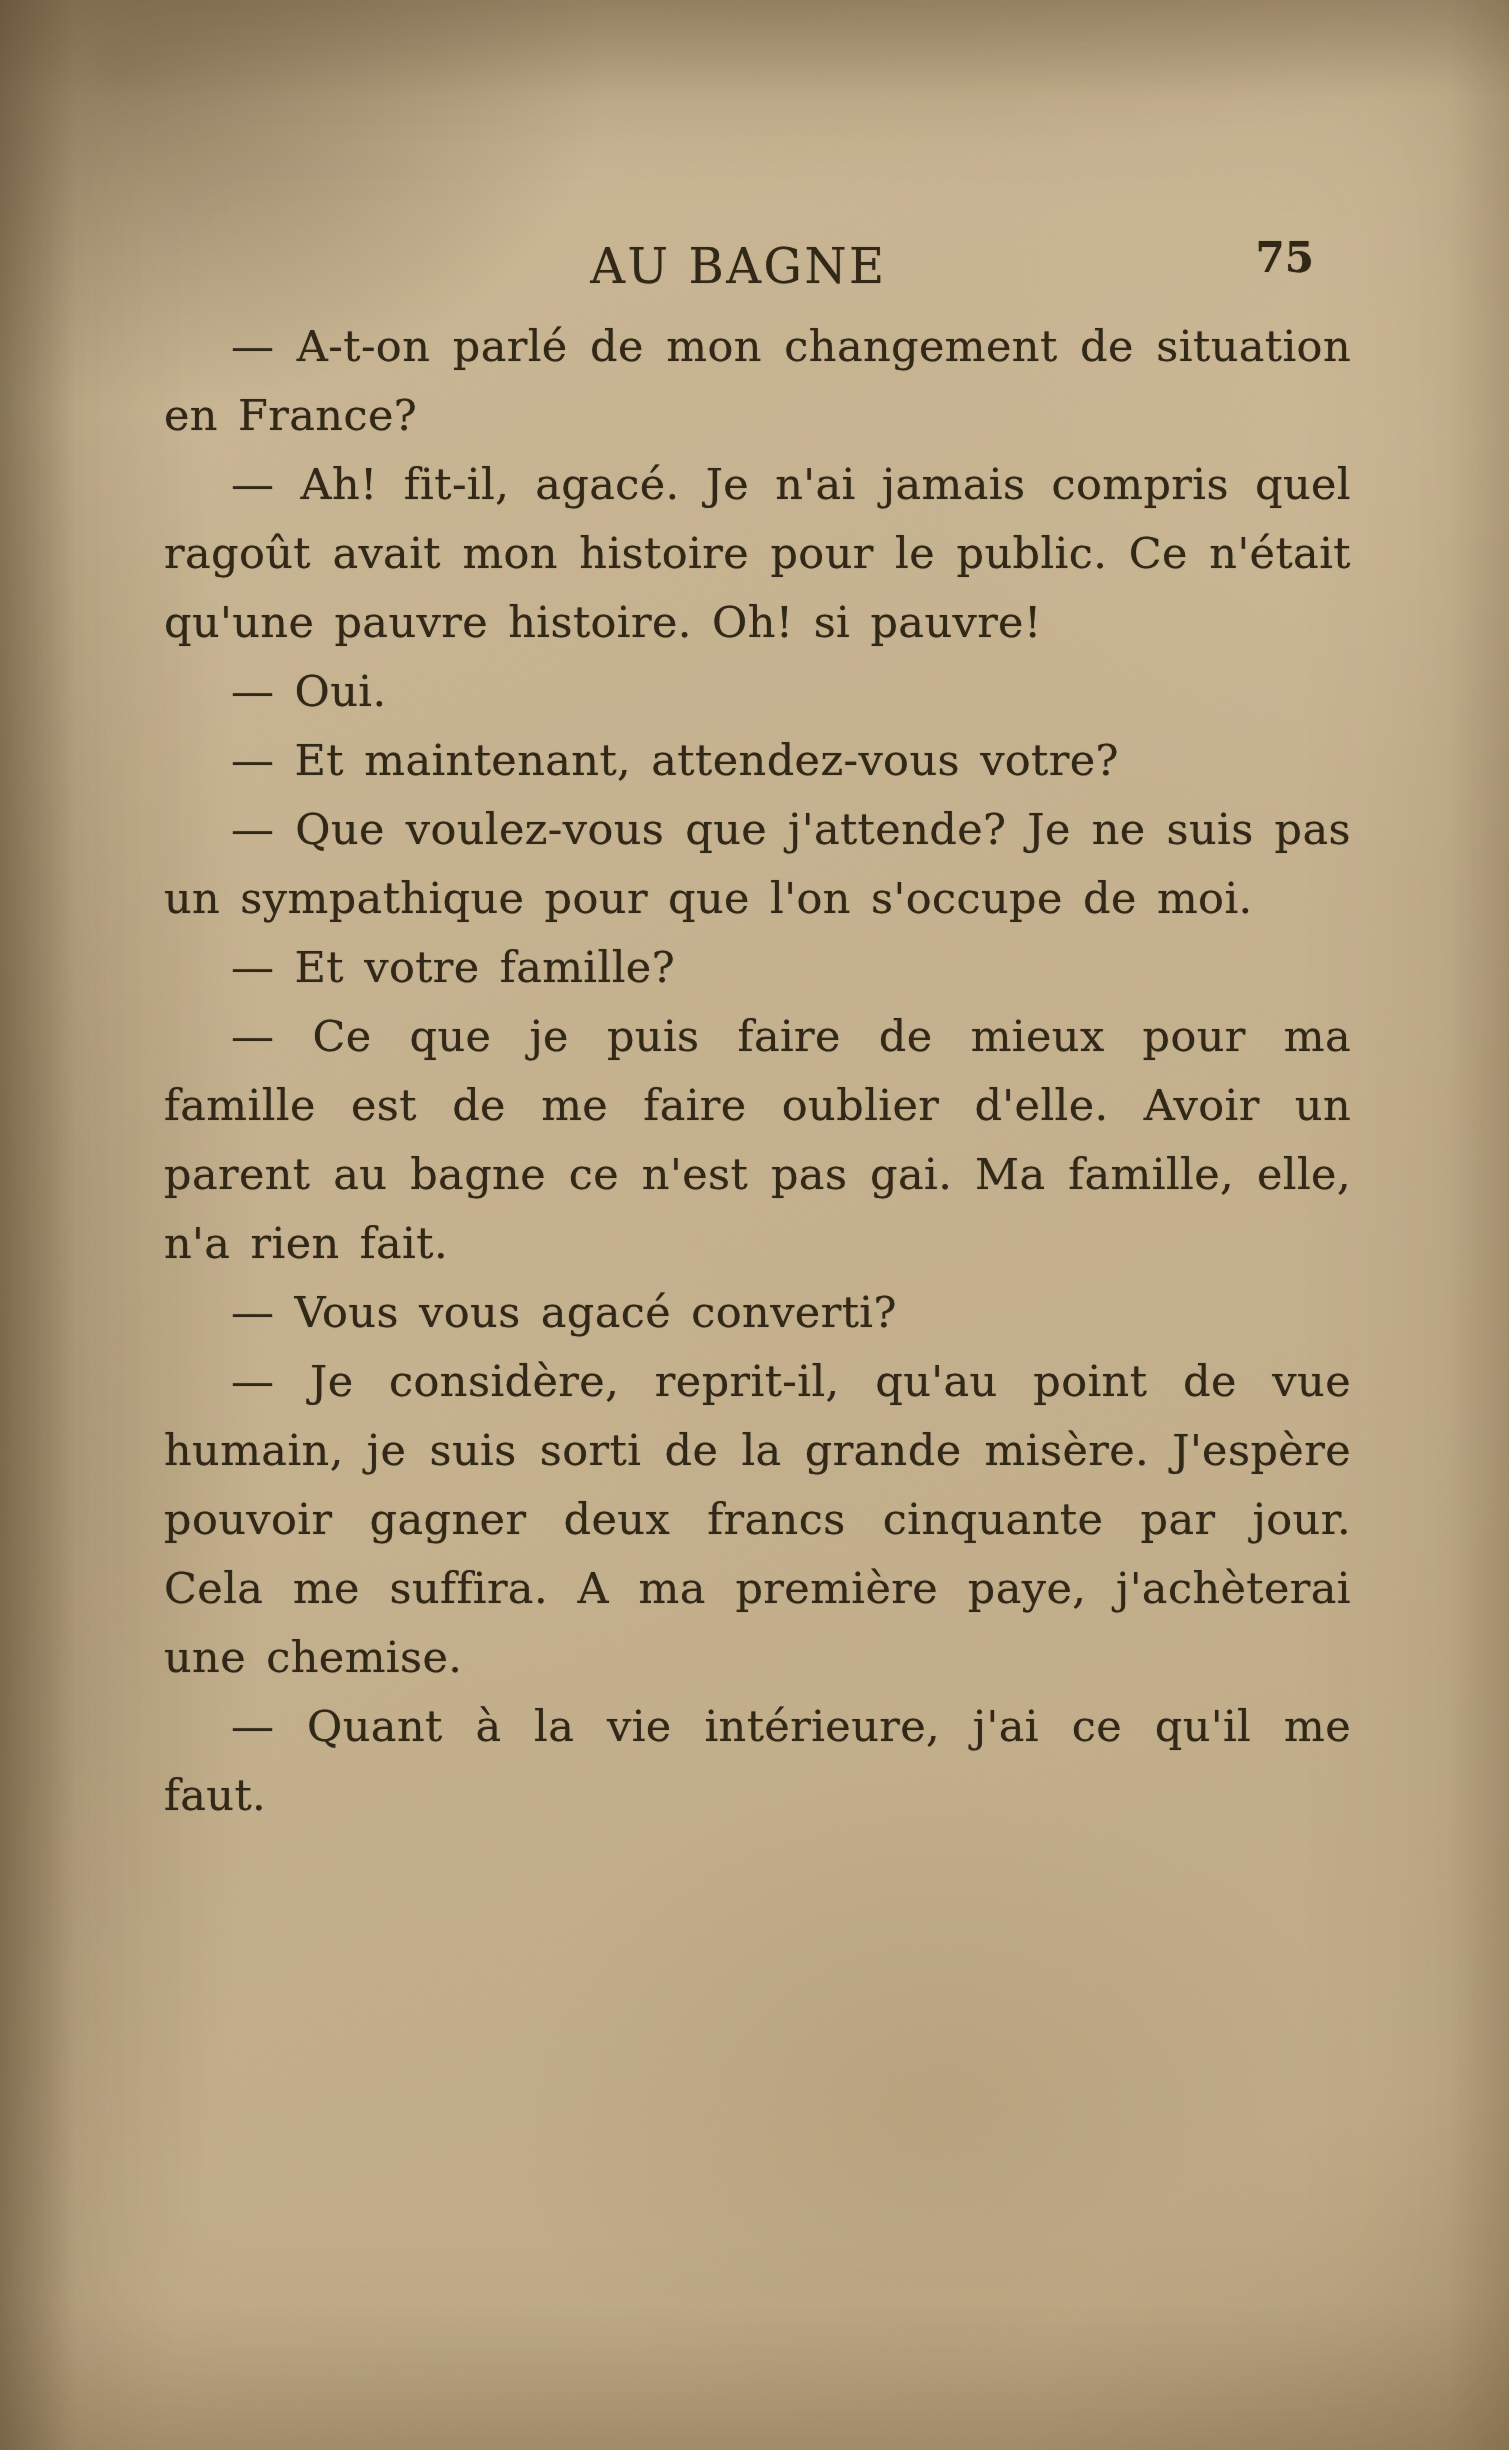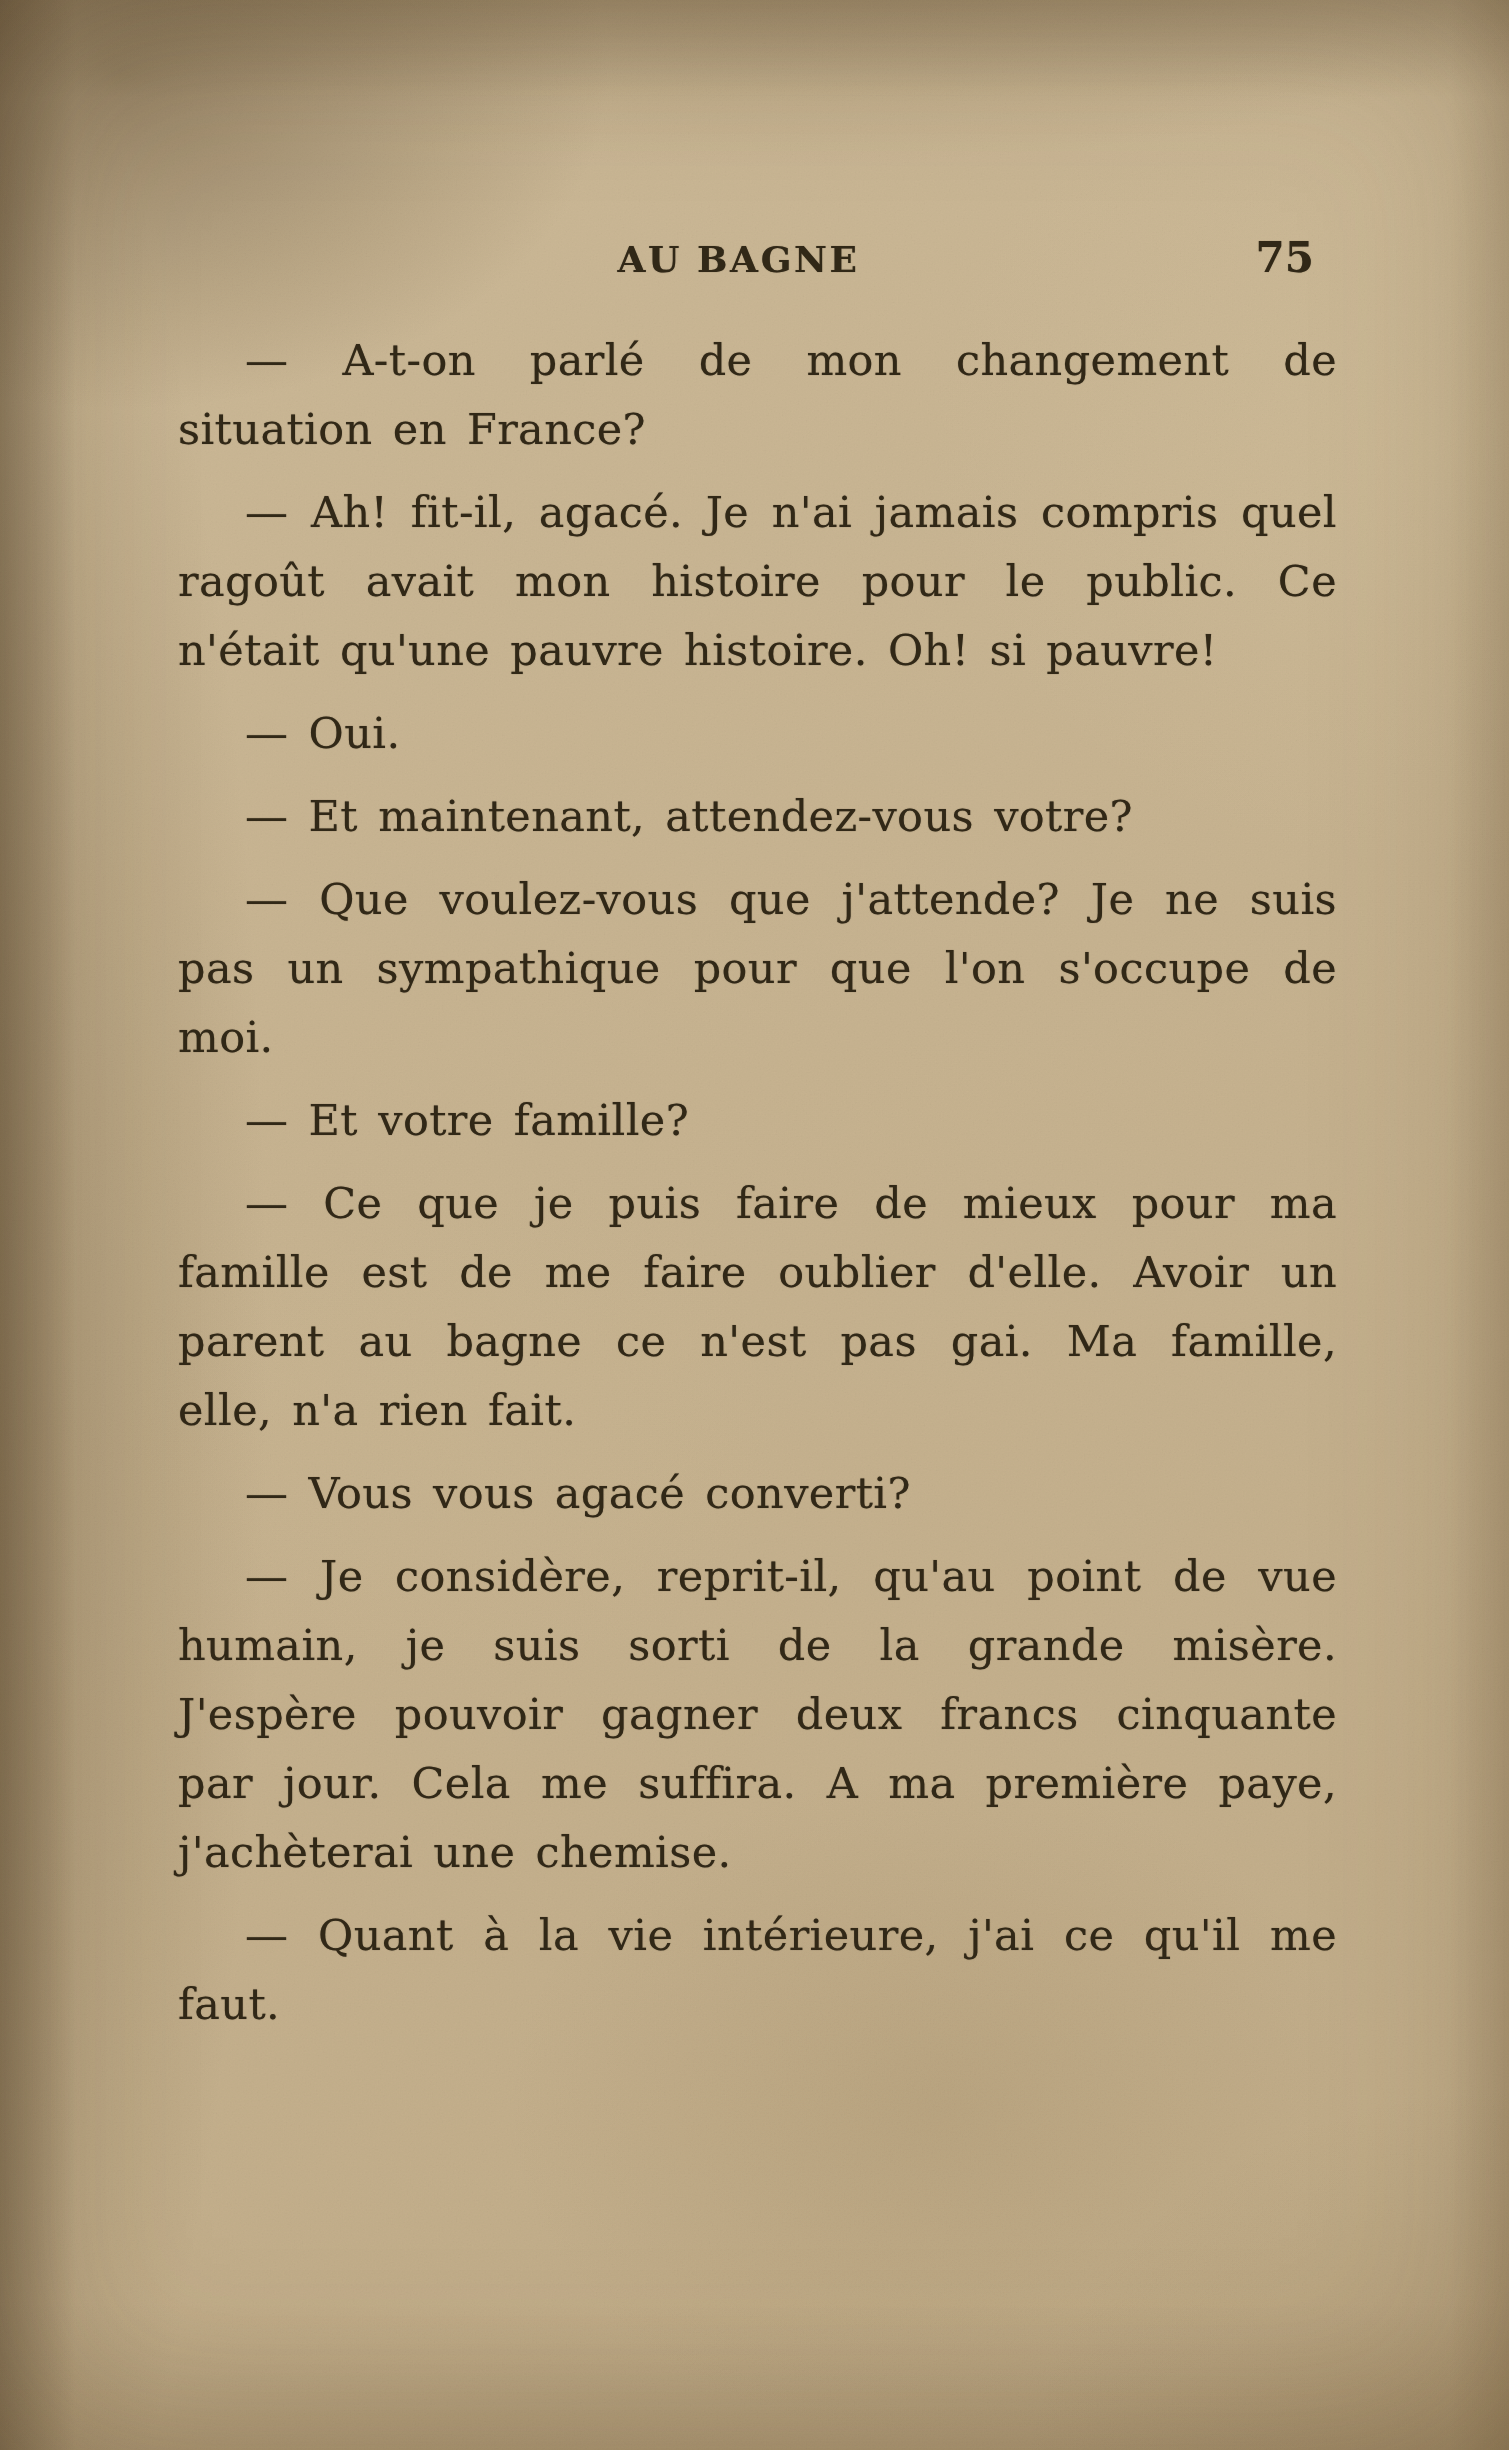--- a/index.html
+++ b/index.html
@@ -40,41 +40,41 @@
     position:absolute;
     left:164px;top:238px;width:1187px;
   }
   .page-header{
     position:relative;
     height:74px;
     text-align:center;
   }
   .running-title{
     display:inline-block;
-    font-size:36px;
-    font-weight:bold;
+    font-size:48px;
+    font-weight:normal;
     letter-spacing:2.6px;
     transform:translateX(-19px);
     text-shadow:0 0 0.9px rgba(43,34,20,.55);
   }
   .page-number{
     position:absolute;right:37px;top:-5.3px;
     font-size:42px;font-weight:bold;
     text-shadow:0 0 0.9px rgba(43,34,20,.55);
   }
   .body-text{
     font-size:43px;
     line-height:69px;
     text-align:justify;
     word-spacing:6.1px;
     letter-spacing:0.4px;
     text-shadow:0 0 1px rgba(43,34,20,.55);
   }
   .para{
-    margin:14px;
+    margin:0;
     text-indent:67px;
   }
 </style>
 </head>
 <body>
 
 <div class="page">
 
   <div class="mottle"></div>
 

